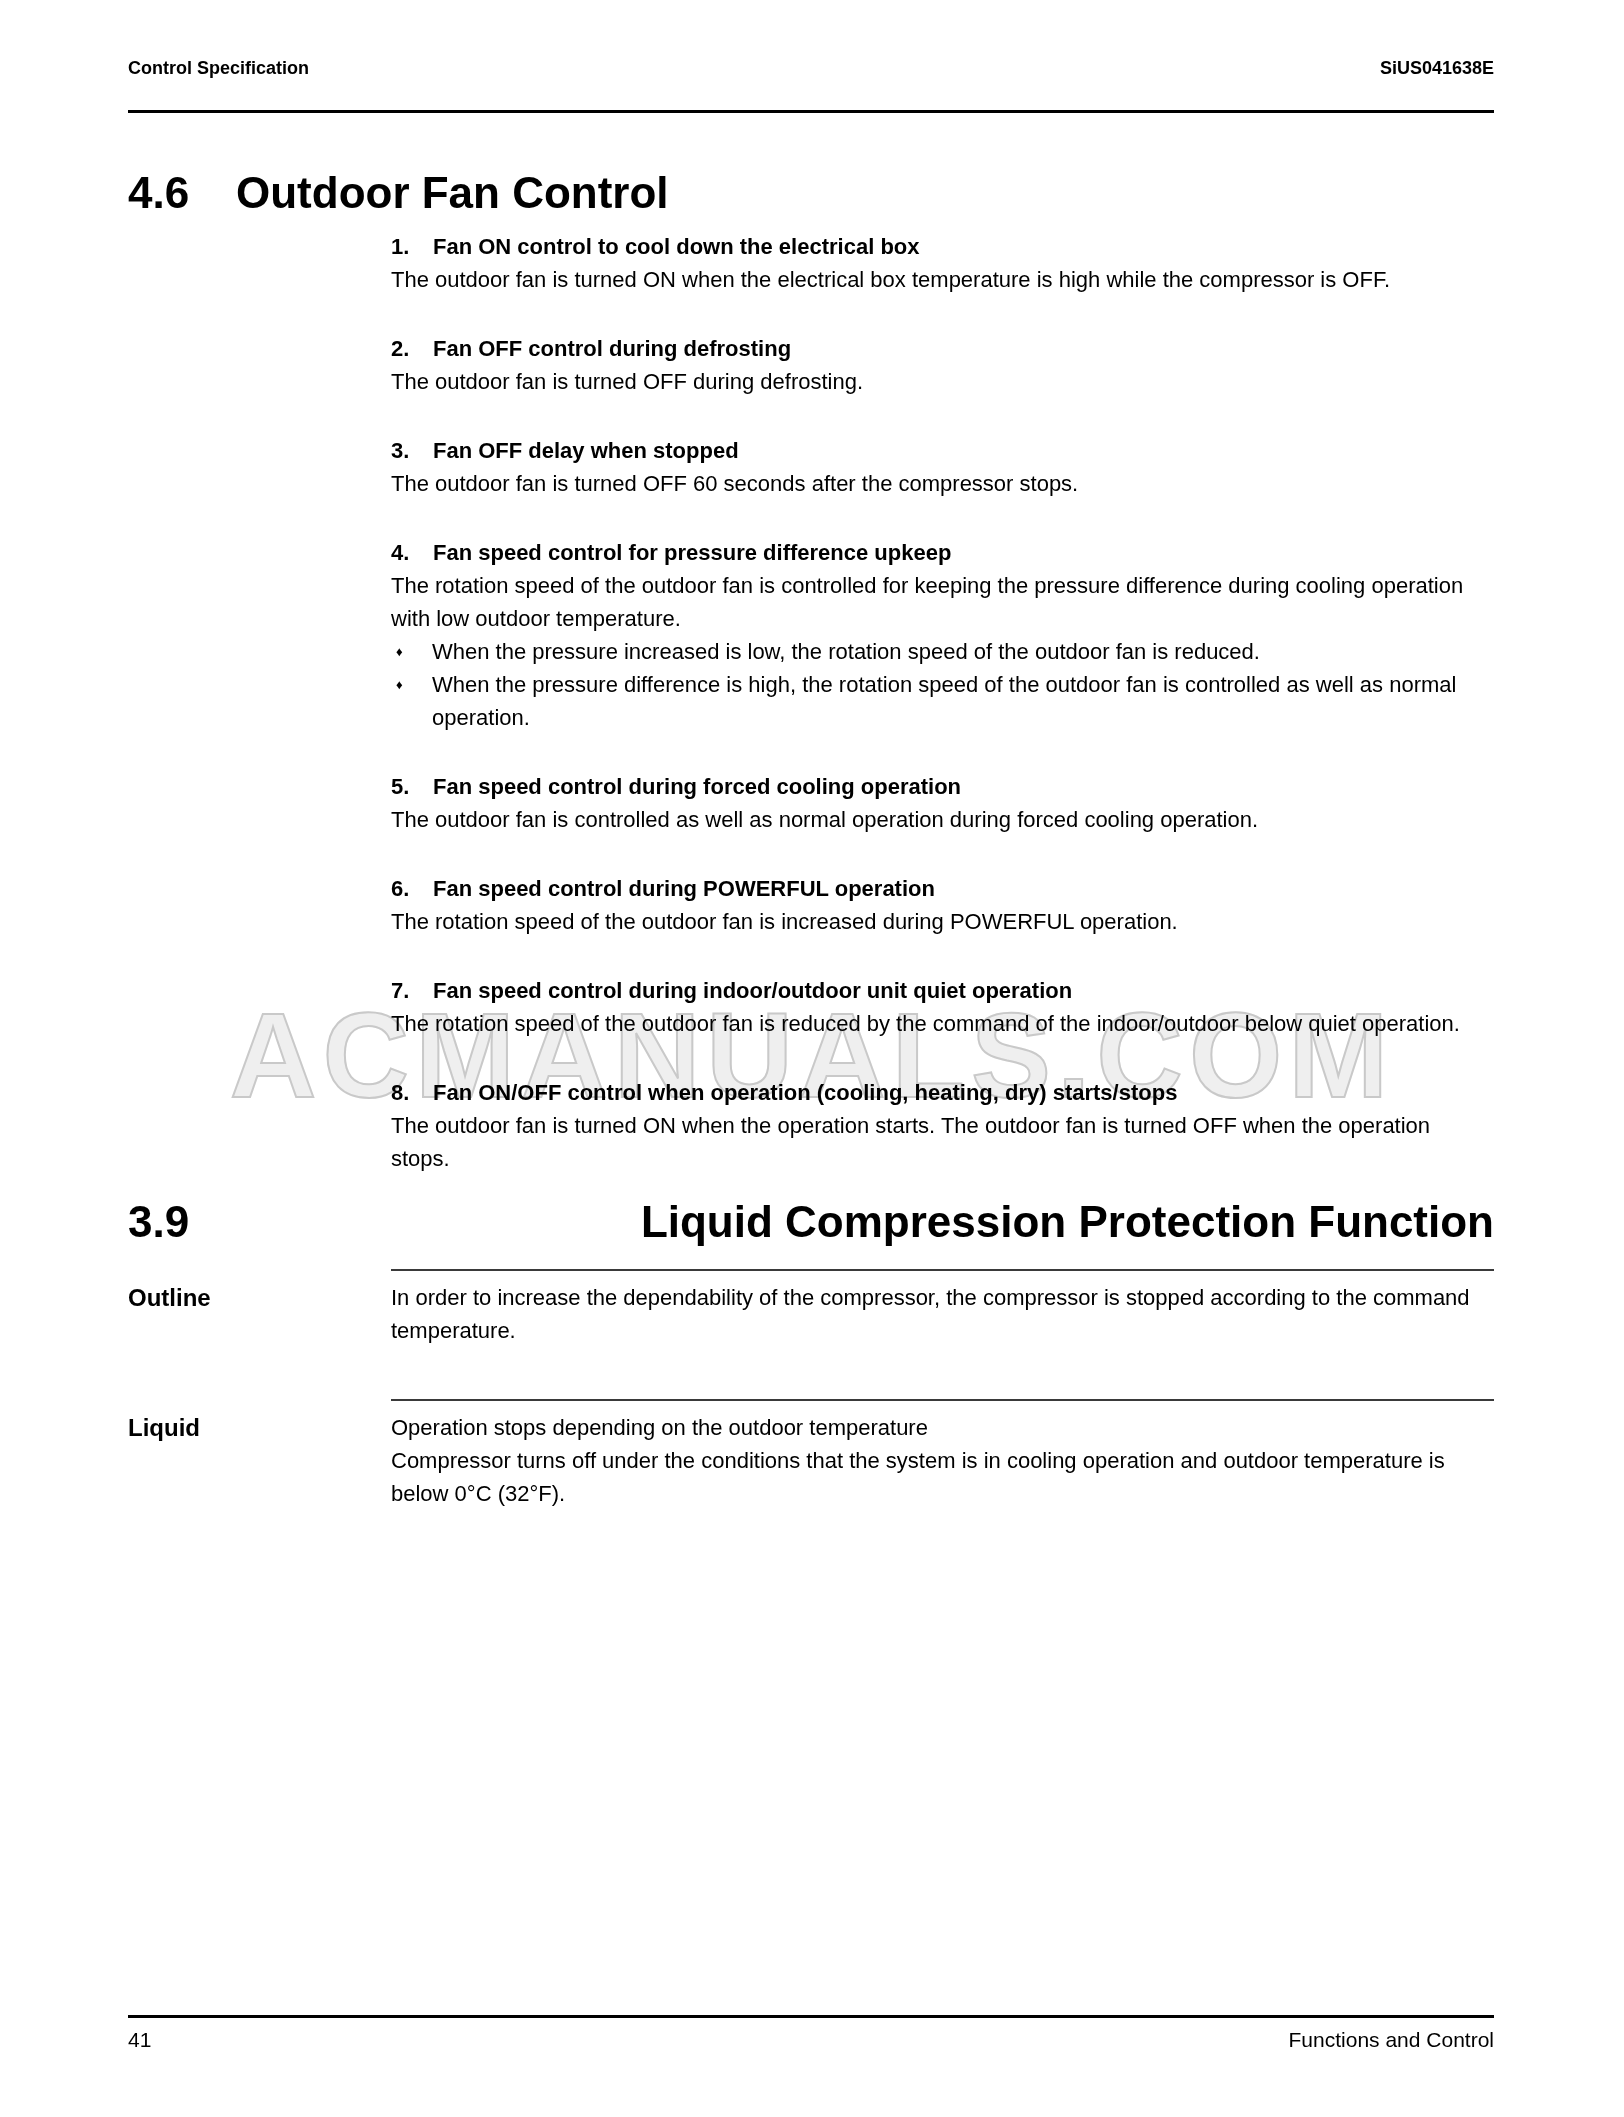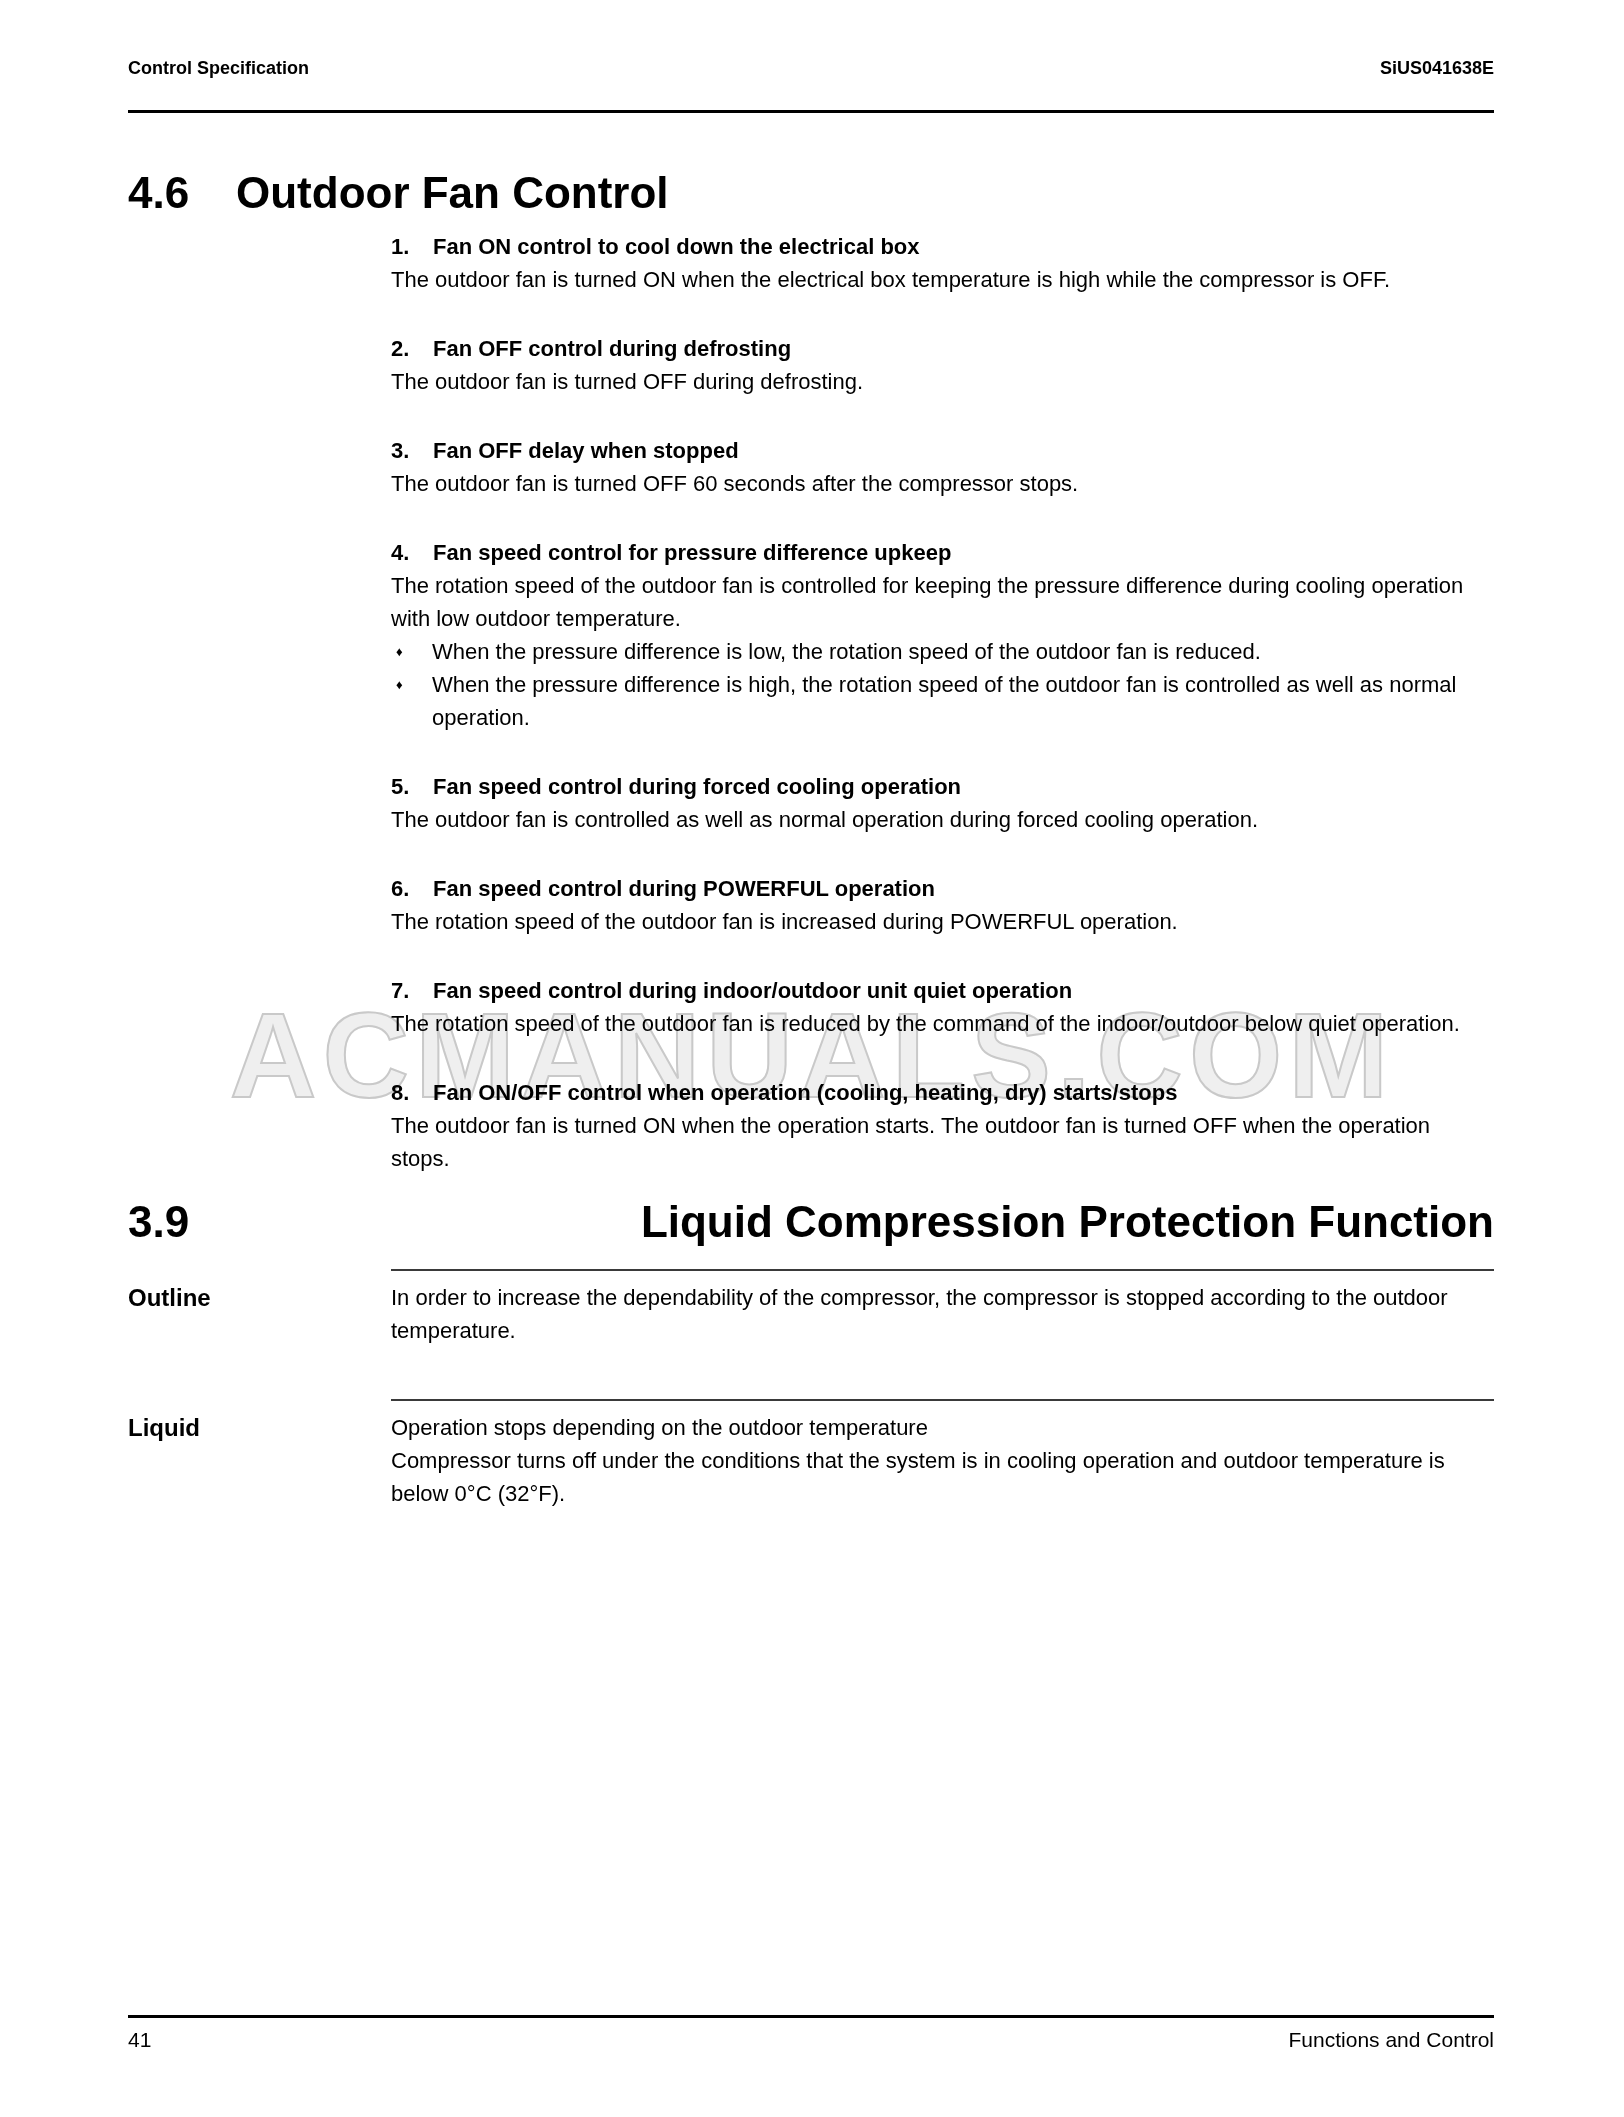--- a/index.html
+++ b/index.html
@@ -151,21 +151,21 @@
 
       <div class="item">
         <div class="item-heading">
           <span class="item-num">4.</span>
           <span>Fan speed control for pressure difference upkeep</span>
         </div>
         <div class="item-body">The rotation speed of the outdoor fan is controlled for keeping the pressure difference during cooling operation with low outdoor temperature.</div>
         <div class="bullets">
           <div class="bullet-row">
             <span class="bullet-glyph">♦</span>
-            <span class="bullet-text">When the pressure difference is low, the rotation speed of the outdoor fan is reduced.</span>
+            <span class="bullet-text">When the pressure increased is low, the rotation speed of the outdoor fan is reduced.</span>
           </div>
           <div class="bullet-row">
             <span class="bullet-glyph">♦</span>
             <span class="bullet-text">When the pressure difference is high, the rotation speed of the outdoor fan is controlled as well as normal operation.</span>
           </div>
         </div>
       </div>
 
       <div class="item">
         <div class="item-heading">
@@ -203,21 +203,21 @@
 
     <h1 class="section-heading h-39">
       <span class="section-number">3.9</span>
       <span class="section-title">Liquid Compression Protection Function</span>
     </h1>
 
     <div class="block-rule outline-rule"></div>
     <div class="labeled-block">
       <div class="block-label">Outline</div>
       <div class="block-text">
-        <p>In order to increase the dependability of the compressor, the compressor is stopped according to the outdoor temperature.</p>
+        <p>In order to increase the dependability of the compressor, the compressor is stopped according to the command temperature.</p>
       </div>
     </div>
 
     <div class="block-rule details-rule"></div>
     <div class="labeled-block">
       <div class="block-label">Liquid</div>
       <div class="block-text">
         <p>Operation stops depending on the outdoor temperature</p>
         <p>Compressor turns off under the conditions that the system is in cooling operation and outdoor temperature is below 0°C (32°F).</p>
       </div>

